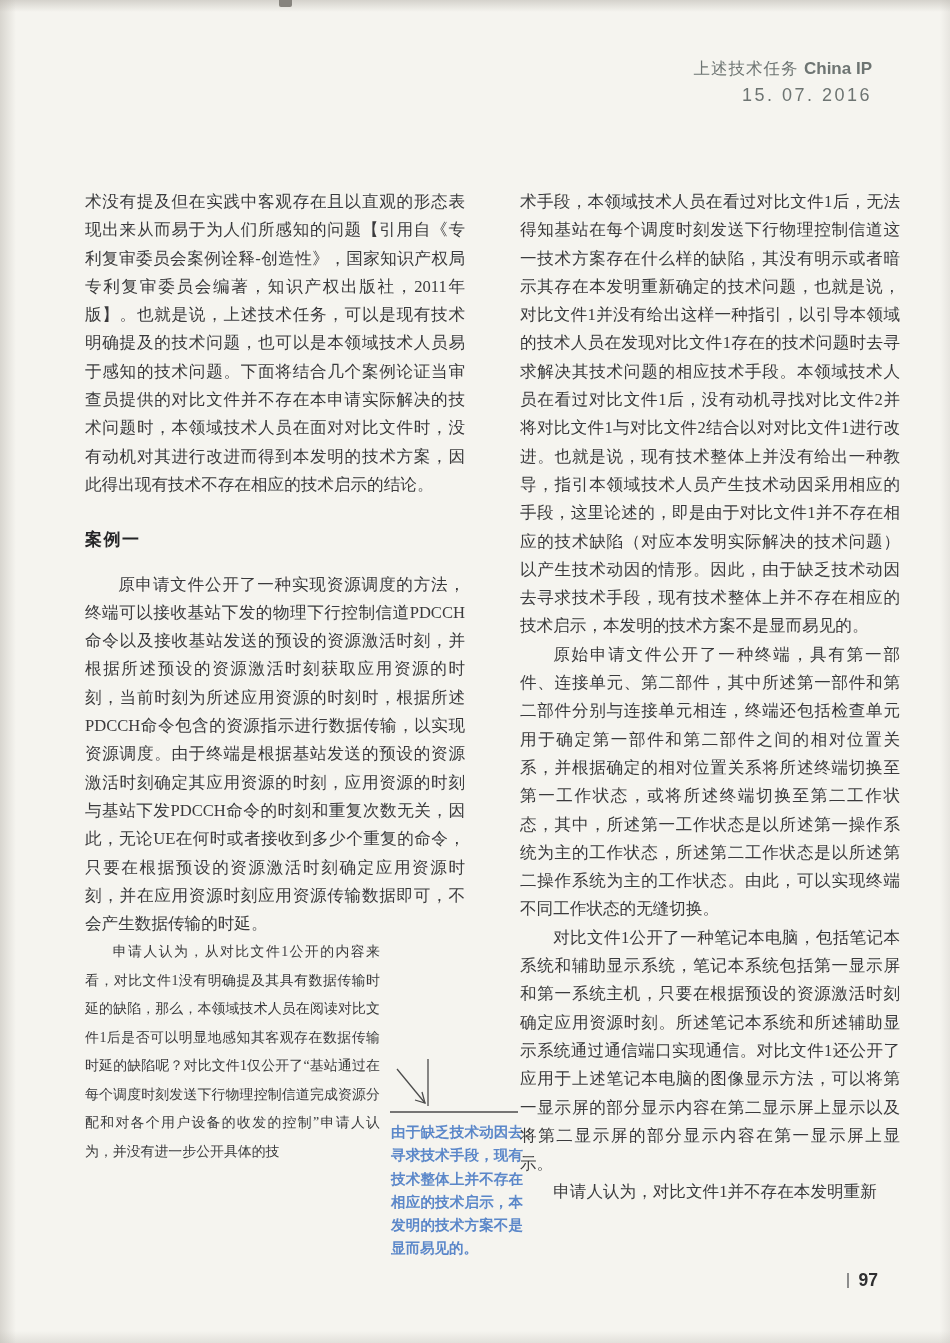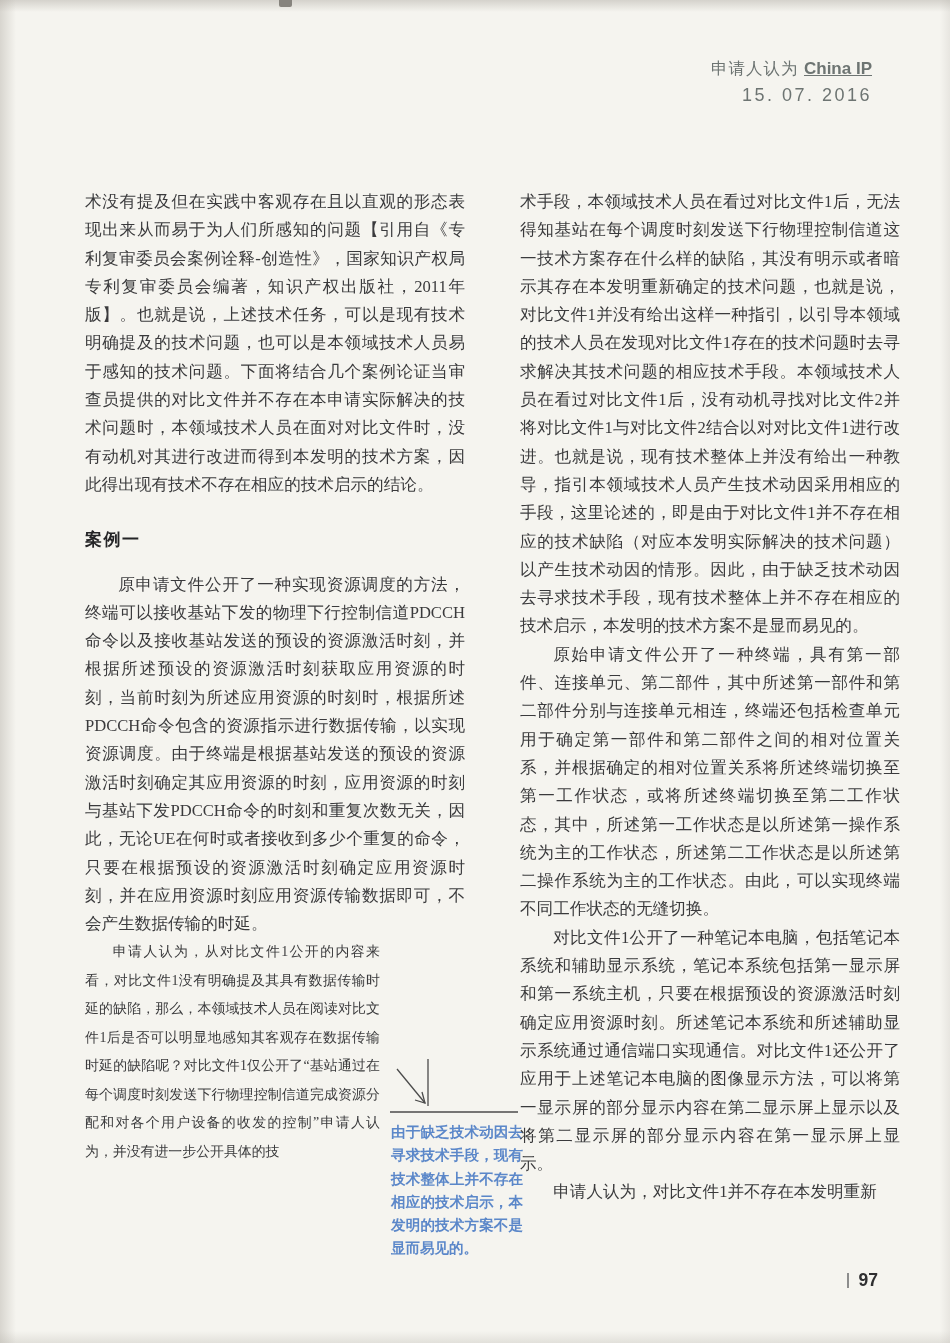--- a/index.html
+++ b/index.html
@@ -16,21 +16,21 @@
       linear-gradient(90deg,  rgba(180,176,168,.45), rgba(0,0,0,0) 16px),
       linear-gradient(180deg, rgba(186,182,175,.55), rgba(0,0,0,0) 12px),
       linear-gradient(270deg, rgba(196,192,186,.28), rgba(0,0,0,0) 10px),
       linear-gradient(0deg,   rgba(190,187,180,.35), rgba(0,0,0,0) 12px);
   }
   .notch { position:absolute; top:0; left:279px; width:13px; height:7px; background:#87847e; border-radius:0 0 2px 2px; }
 
   
   .header { position:absolute; top:58px; right:78px; text-align:right; color:#6d7472; font-family:"Liberation Sans","DejaVu Sans",sans-serif; }
   .brand  { font-size:16.5px; letter-spacing:1px; }
-  .brand .en { font-weight:bold; font-size:17px; letter-spacing:0;text-decoration:underline; }
+  .brand .en { font-weight:bold; font-size:17px; letter-spacing:0; }
   .date   { margin-top:5px; font-size:18px; letter-spacing:2.5px; }
 
   
   .col { position:absolute; top:188px; width:380px; font-size:16.6px; line-height:28.3px; text-align:justify; }
   .col-left  { left:85px;  }
   .col-right { left:520px; }
   .col p { margin:0; }
   .indent { text-indent:2em; }
   .narrow { width:295px; font-size:13.9px; line-height:28.5px; }
   h2.case {
@@ -59,21 +59,21 @@
 </style>
 </head>
 <body>
 
 <div class="page">
 
   <div class="notch"></div>
 
   <header class="header">
     <div class="brand">
-      <span>申请人认为</span>
+      <span>上述技术任务</span>
       <span class="en">China IP</span>
     </div>
     <div class="date">15. 07. 2016</div>
   </header>
 
   <section class="col col-left">
     <p class="cont">术没有提及但在实践中客观存在且以直观的形态表现出来从而易于为人们所感知的问题【引用自《专利复审委员会案例诠释-创造性》，国家知识产权局专利复审委员会编著，知识产权出版社，2011年版】。也就是说，上述技术任务，可以是现有技术明确提及的技术问题，也可以是本领域技术人员易于感知的技术问题。下面将结合几个案例论证当审查员提供的对比文件并不存在本申请实际解决的技术问题时，本领域技术人员在面对对比文件时，没有动机对其进行改进而得到本发明的技术方案，因此得出现有技术不存在相应的技术启示的结论。</p>
     <h2 class="case">案例一</h2>
     <p class="indent">原申请文件公开了一种实现资源调度的方法，终端可以接收基站下发的物理下行控制信道PDCCH命令以及接收基站发送的预设的资源激活时刻，并根据所述预设的资源激活时刻获取应用资源的时刻，当前时刻为所述应用资源的时刻时，根据所述PDCCH命令包含的资源指示进行数据传输，以实现资源调度。由于终端是根据基站发送的预设的资源激活时刻确定其应用资源的时刻，应用资源的时刻与基站下发PDCCH命令的时刻和重复次数无关，因此，无论UE在何时或者接收到多少个重复的命令，只要在根据预设的资源激活时刻确定应用资源时刻，并在应用资源时刻应用资源传输数据即可，不会产生数据传输的时延。</p>
     <p class="indent narrow">申请人认为，从对比文件1公开的内容来看，对比文件1没有明确提及其具有数据传输时延的缺陷，那么，本领域技术人员在阅读对比文件1后是否可以明显地感知其客观存在数据传输时延的缺陷呢？对比文件1仅公开了“基站通过在每个调度时刻发送下行物理控制信道完成资源分配和对各个用户设备的收发的控制”申请人认为，并没有进一步公开具体的技</p>

